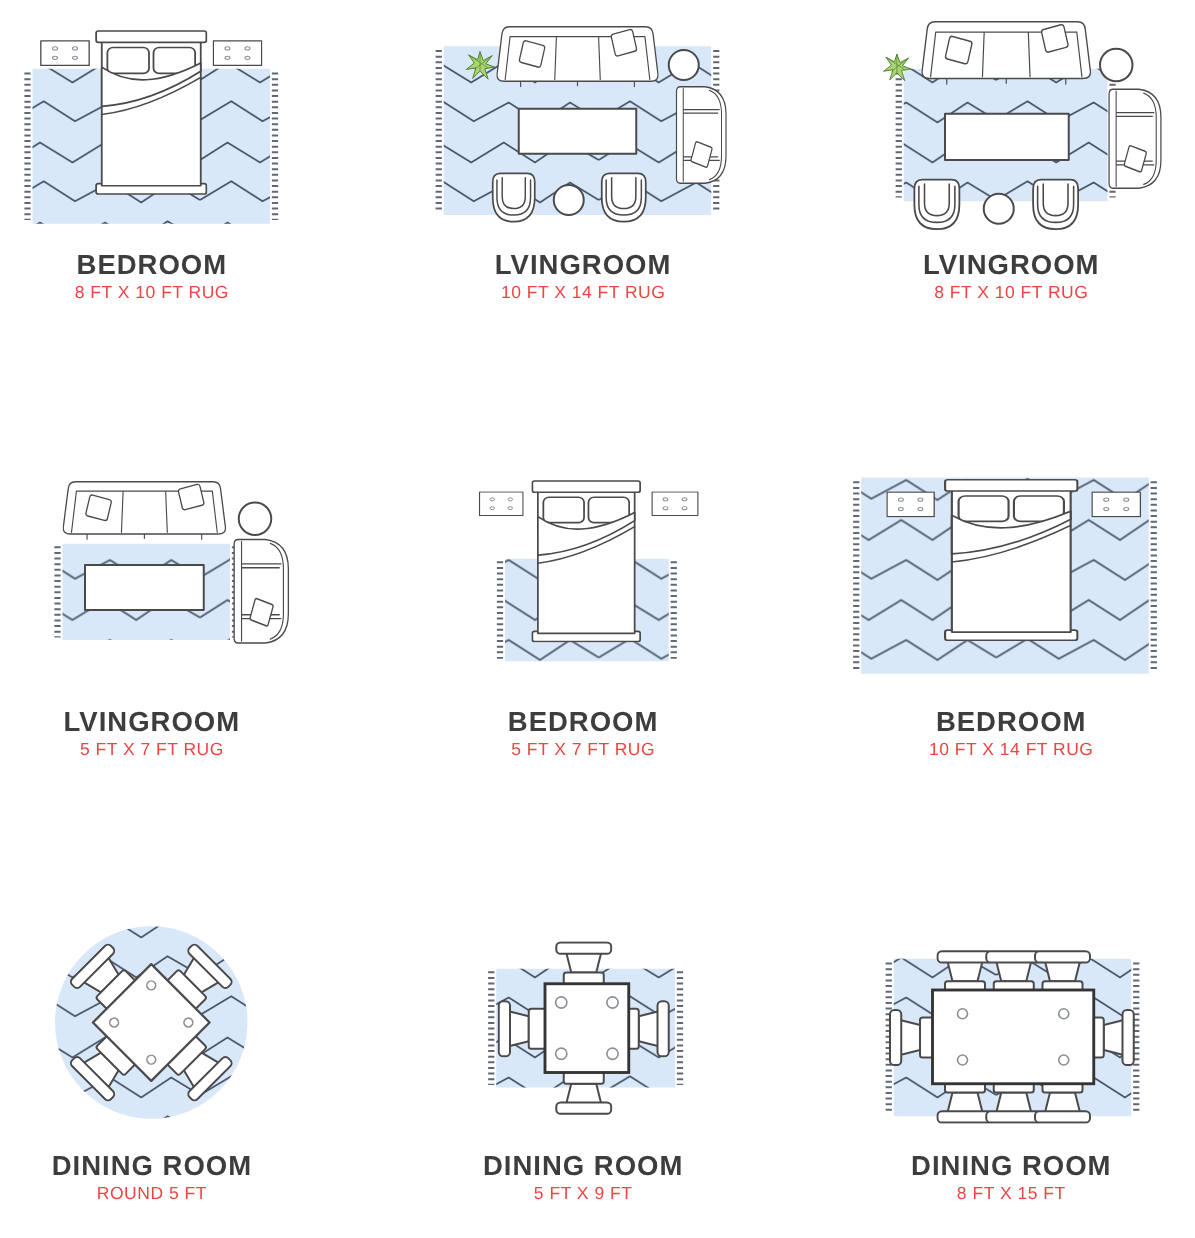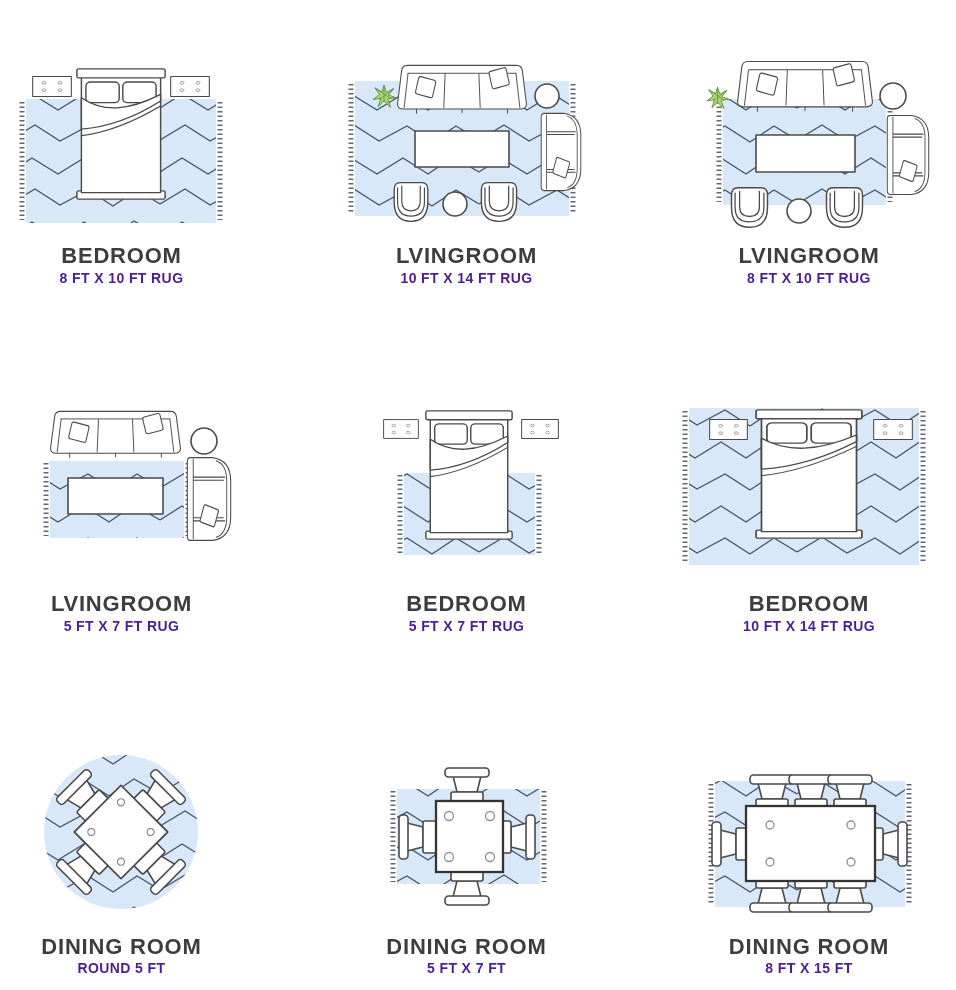--- a/index.html
+++ b/index.html
@@ -1,28 +1,28 @@
 <!DOCTYPE html>
 <html><head>
 <meta charset="utf-8">
 <style>
   html,body{margin:0;padding:0;background:#ffffff;}
   body{width:956px;height:990px;font-family:"Liberation Sans",sans-serif;overflow:hidden;}
   .grid{display:grid;grid-template-columns:319px 319px 318px;grid-template-rows:330px 330px 330px;width:956px;height:990px;}
-  .cell{margin:0;display:flex;flex-direction:column;align-items:center;justify-content:center;}
+  .cell{margin:0;display:flex;flex-direction:column;align-items:center;}
   .row1{padding-top:8px;}
   .row2{padding-top:44px;}
   .row3{padding-top:64px;}
   svg.diagram{display:block;width:300px;}
   .labels{text-align:center;margin-top:6px;}
   .col1 .labels{transform:translateX(-38px);}
   .col2 .labels{transform:translateX(-12px);}
   .col3 .labels{transform:translateX(12px);}
   .title{font-size:22px;font-weight:bold;letter-spacing:0.8px;color:#3d3d3d;line-height:1.15;}
-  .subtitle{font-size:14px;font-weight:bold;letter-spacing:0.4px;color:#4c1d95;margin-top:1px;}
+  .subtitle{font-size:14px;font-weight:normal;letter-spacing:0.4px;color:#ef4444;margin-top:1px;}
   
   .rugbase{fill:#d9e8f8;stroke:none;}
   .rugpat{fill:url(#zz);stroke:none;}
   .fr{stroke:#57606e;stroke-width:5;stroke-dasharray:1.6 2.9;fill:none;opacity:.95;}
   .f{fill:#ffffff;stroke:#4a4a4a;stroke-width:1.6;stroke-linejoin:round;}
   .nf{fill:none;stroke:#4a4a4a;stroke-width:1.4;stroke-linejoin:round;stroke-linecap:round;}
   .tbl{fill:#ffffff;stroke:#343434;stroke-width:2.3;}
   .knob{fill:none;stroke:#8a8f96;stroke-width:1.3;}
   .leaf{fill:#a8d56c;stroke:#4f7d33;stroke-width:1.2;stroke-linejoin:round;}
 </style>
@@ -269,21 +269,21 @@
       <g>
         <rect class="tbl" x="107" y="63" width="67" height="71"></rect>
         <circle class="knob" cx="120" cy="78" r="4.5"></circle>
           <circle class="knob" cx="161" cy="78" r="4.5"></circle>
         <circle class="knob" cx="120" cy="119" r="4.5"></circle>
           <circle class="knob" cx="161" cy="119" r="4.5"></circle>
       </g>
     </svg>
     <figcaption class="labels">
       <div class="title">DINING ROOM</div>
-      <div class="subtitle">5 FT X 7 FT</div>
+      <div class="subtitle">5 FT X 9 FT</div>
     </figcaption>
   </figure>
 
   <figure class="cell row3 col3">
     <svg class="diagram" viewBox="0 0 300 190" height="190">
       <g>
         <rect class="rugbase" x="68" y="43" width="190" height="126"></rect>
         <rect class="rugpat" x="68" y="43" width="190" height="126"></rect>
         <line class="fr" x1="64" y1="46" x2="64" y2="166"></line>
         <line class="fr" x1="262" y1="46" x2="262" y2="166"></line>

